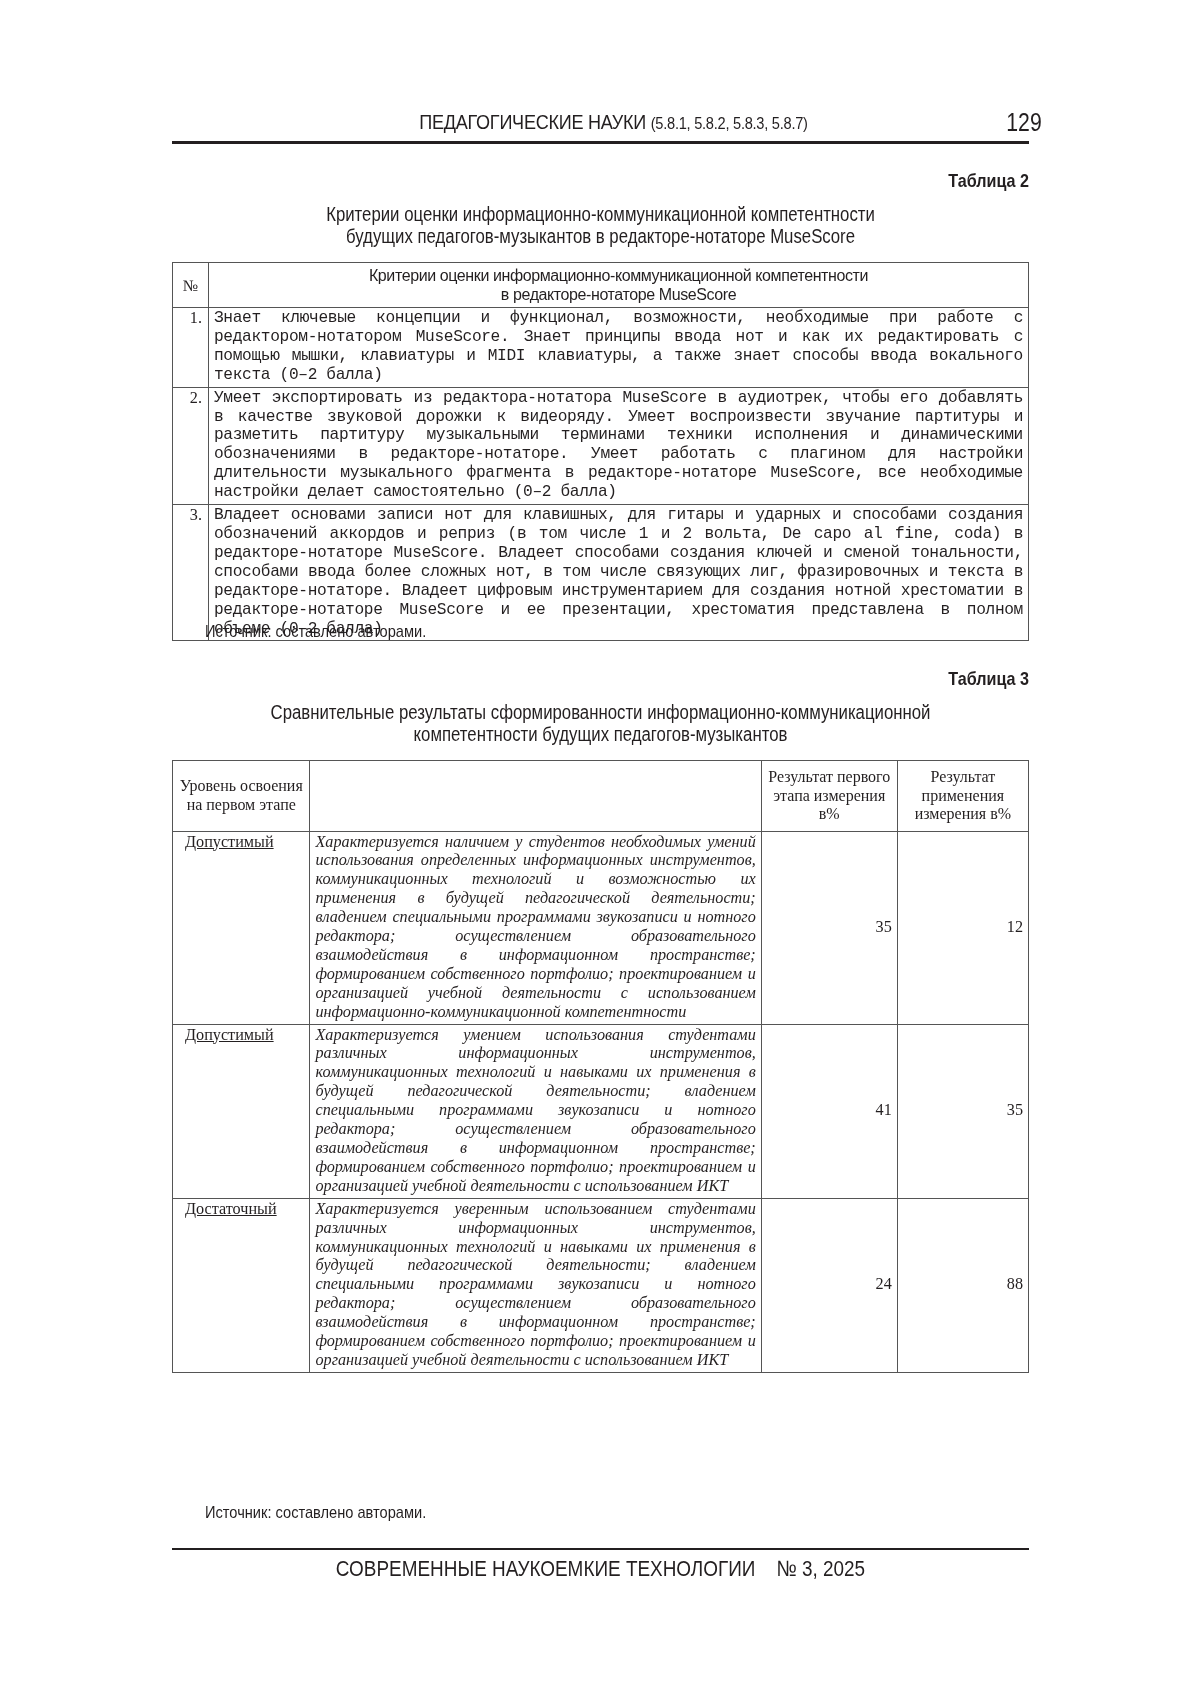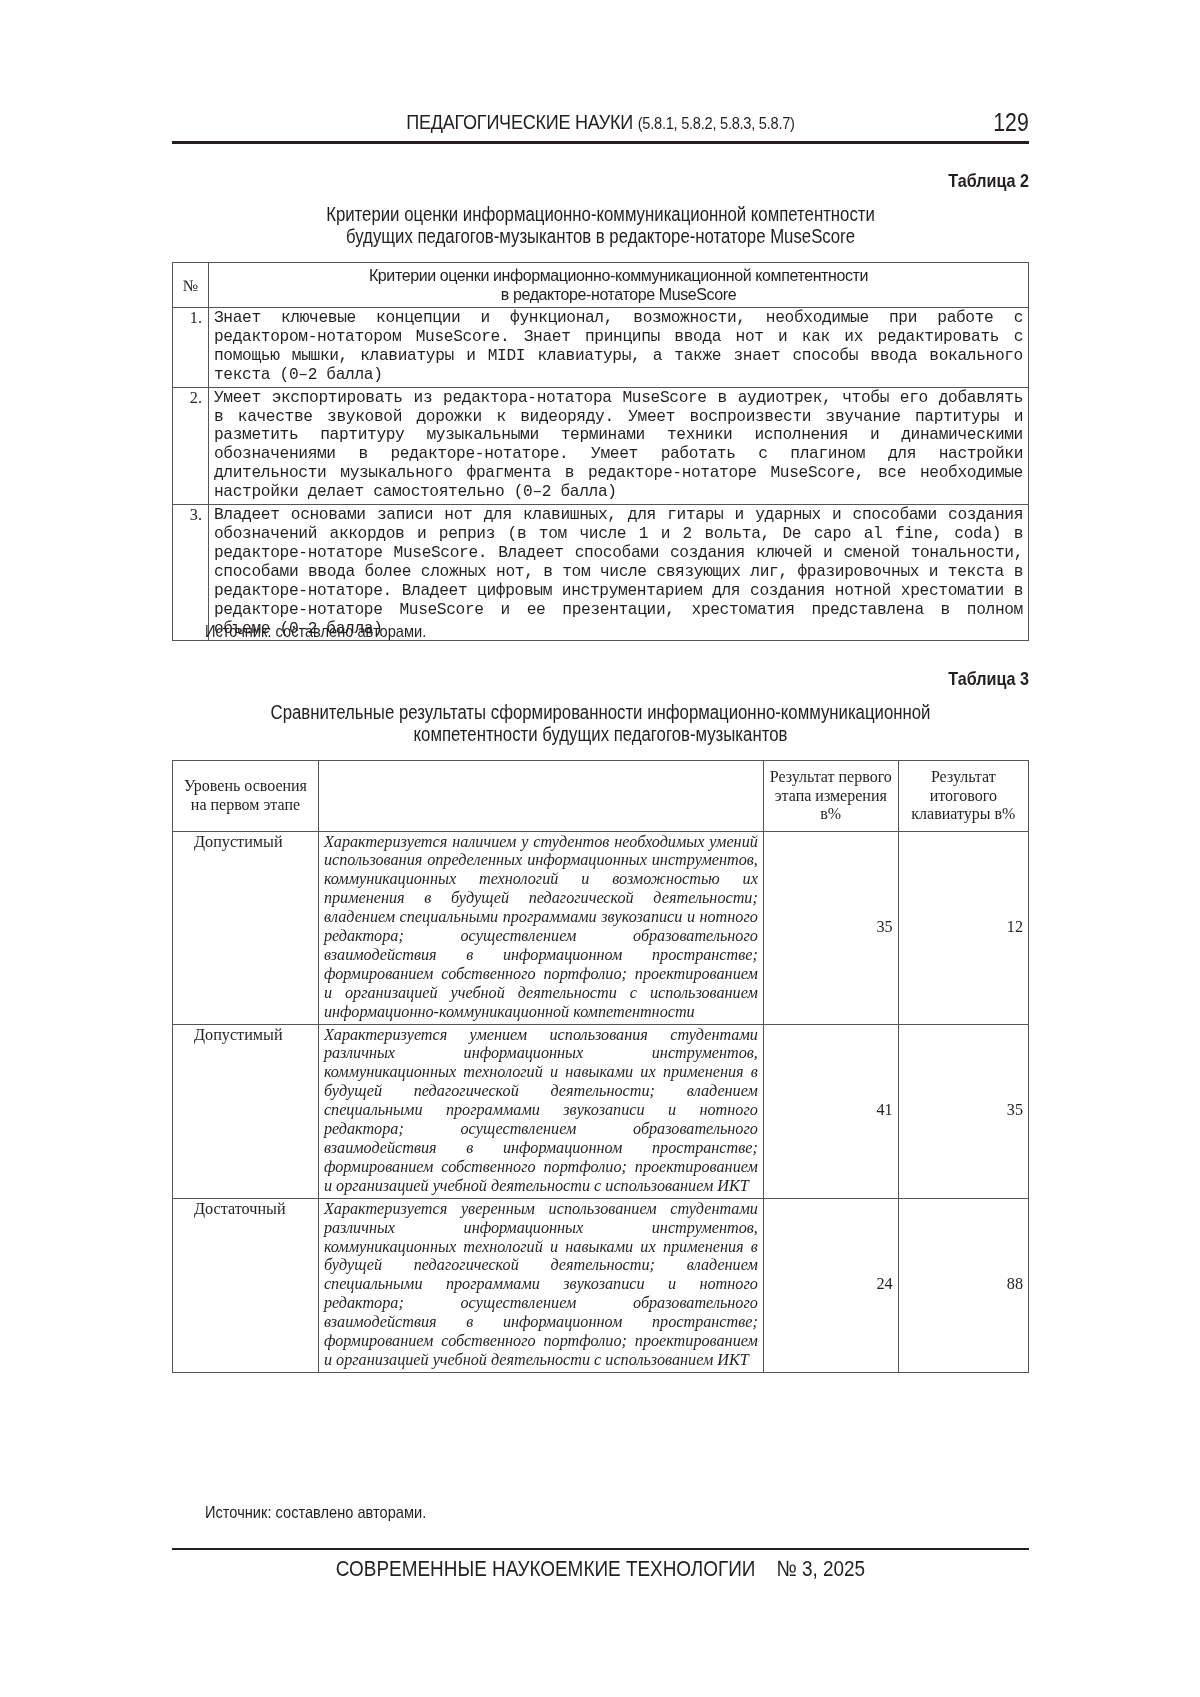--- a/index.html
+++ b/index.html
@@ -4,21 +4,21 @@
 <style>
   html, body { margin: 0; padding: 0; background: #ffffff; }
   body {
     width: 1200px; height: 1697px; position: relative; overflow: hidden;
     font-family: "Liberation Serif", "DejaVu Serif", serif;
     color: #231f20;
   }
   .page { position: absolute; left: 172px; width: 857px; top: 0; }
 
   .running-head {
-    position: absolute; top: 108px; left: 0; width: 857px; height: 32px;
+    position: absolute; top: 108px; left: 13px; width: 857px; height: 32px;
   }
   .running-head .title {
     position: absolute; left: 0; right: 0; text-align: center; top: 2px;
     font-family: "Liberation Sans Narrow", "Liberation Sans", sans-serif;
     font-size: 21px; letter-spacing: -0.3px; transform: scaleX(0.86); transform-origin: center;
   }
   .running-head .title .codes { font-size: 17px; }
   .running-head .page-num {
     position: absolute; right: 0; top: 0; font-size: 25px;
     font-family: "Liberation Sans", sans-serif; transform: scaleX(0.85); transform-origin: right;
@@ -43,21 +43,21 @@
     border: 1.5px solid #555; vertical-align: top; padding: 1px 5px 2px 5px;
     font-weight: normal;
   }
   .narrow { font-family: "Liberation Sans", sans-serif; letter-spacing: -0.4px; }
   #t2 td.num { text-align: right; width: 24px; padding-right: 6px; }
   #t2 td.crit { text-align: justify; text-align-last: left; font-stretch: condensed; letter-spacing: -0.35px; font-family: Liberation Mono, monospace; }
   #t2 th { text-align: center; font-size: 16px; line-height: 19px; padding: 3px 5px; }
   #t2 th.numhdr { vertical-align: middle; }
 
   #t3 th { text-align: center; vertical-align: middle; font-size: 16px; line-height: 18.5px; padding: 7px 4px; }
-  #t3 td.level { width: 120px; padding-left: 21px; }
+  #t3 td.level { width: 120px; padding-left: 12px; text-decoration: underline; }
   #t3 td.desc { text-align: justify; text-align-last: left; font-style: italic; }
   #t3 td.val { text-align: right; vertical-align: middle; }
 
   .source { position: absolute; left: 33px; font-size: 17px;
     font-family: "Liberation Sans", sans-serif; transform: scaleX(0.86); transform-origin: left; }
 
   .rule-bottom { position: absolute; top: 1548px; left: 0; width: 857px; height: 2px; background: #231f20; }
   .running-foot {
     position: absolute; top: 1556px; left: 0; width: 857px; text-align: center;
     font-family: "Liberation Sans", sans-serif; font-size: 22px;
@@ -123,21 +123,21 @@
       <col style="width:131px">
       <col style="width:457px">
       <col style="width:137px">
       <col style="width:132px">
     </colgroup>
     <thead>
       <tr>
         <th>Уровень освоения на первом этапе</th>
         <th></th>
         <th>Результат первого этапа измерения в%</th>
-        <th>Результат итогового клавиатуры в%</th>
+        <th>Результат применения измерения в%</th>
       </tr>
     </thead>
     <tbody>
       <tr>
         <td class="level">Допустимый</td>
         <td class="desc">Характеризуется наличием у студентов необходимых умений использования определенных информационных инструментов, коммуникационных технологий и возможностью их применения в будущей педагогической деятельности; владением специальными программами звукозаписи и нотного редактора; осуществлением образовательного взаимодействия в информационном пространстве; формированием собственного портфолио; проектированием и организацией учебной деятельности с использованием информационно-коммуникационной компетентности</td>
         <td class="val">35</td>
         <td class="val">12</td>
       </tr>
       <tr>

